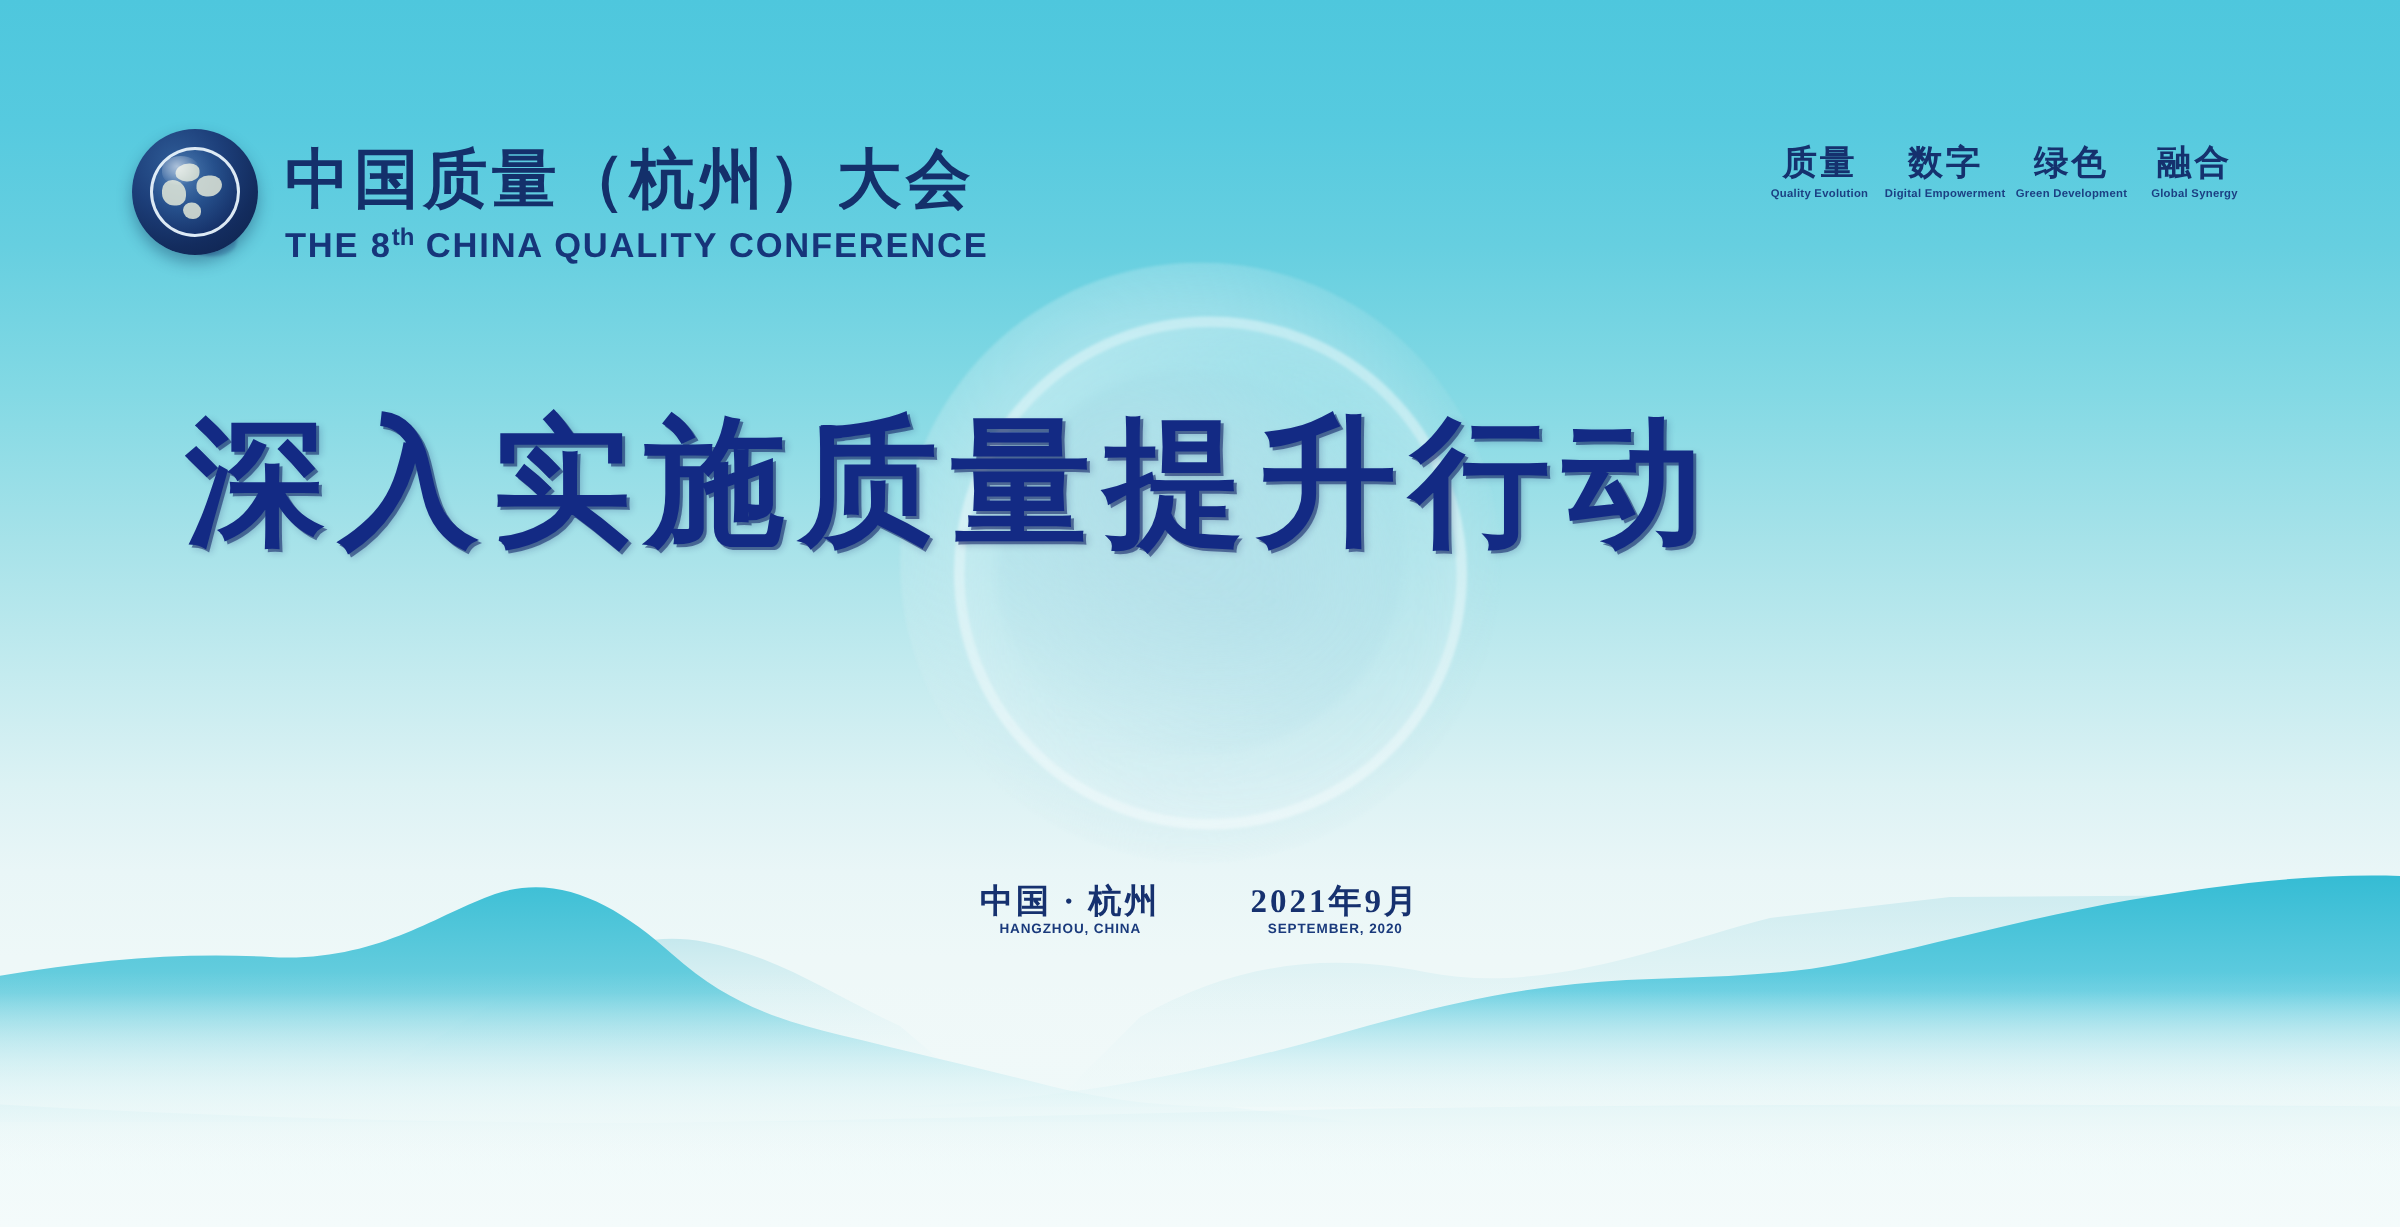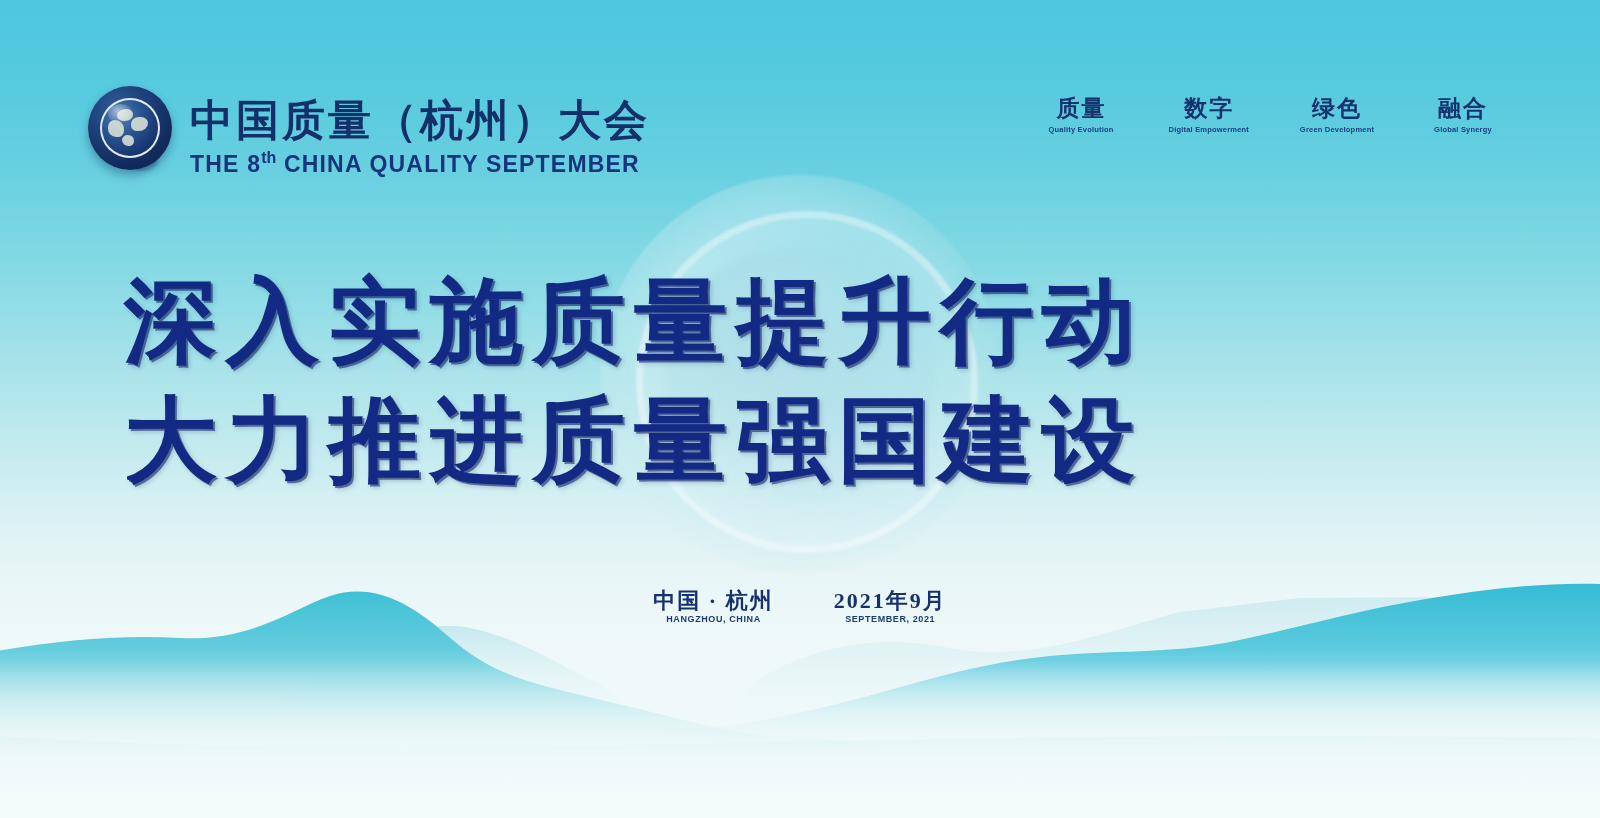--- a/index.html
+++ b/index.html
@@ -124,21 +124,21 @@
     color:#16357a;
     letter-spacing:1.2px;
     margin-top:5px;
     white-space:nowrap;
   }
   .title-en sup{ font-size:16px; vertical-align:super; letter-spacing:0; }
 
   
   .keywords{
     position:absolute; right:96px; top:96px;
-    display:flex; align-items:flex-start; gap:44px;
+    display:flex; align-items:flex-start; 
   }
   .kw{ text-align:center; min-width:82px; }
   .kw-cn{
     font-family:"Liberation Serif", serif;
     font-size:23px; font-weight:700;
     color:#15316e; letter-spacing:2px;
     line-height:1.1; white-space:nowrap;
   }
   .kw-en{
     font-size:8px; font-weight:700;
@@ -220,21 +220,21 @@
         <div class="globe-inner">
           <span class="cont c1"></span>
           <span class="cont c2"></span>
           <span class="cont c3"></span>
           <span class="cont c4"></span>
           <span class="globe-gloss"></span>
         </div>
       </div>
       <div class="titles">
         <div class="title-cn">中国质量（杭州）大会</div>
-        <div class="title-en"><span>THE 8</span><sup>th</sup><span> CHINA QUALITY SEPTEMBER</span></div>
+        <div class="title-en"><span>THE 8</span><sup>th</sup><span> CHINA QUALITY CONFERENCE</span></div>
       </div>
     </div>
 
     <div class="keywords">
       <div class="kw">
         <div class="kw-cn">质量</div>
         <div class="kw-en">Quality Evolution</div>
       </div>
       <div class="kw">
         <div class="kw-cn">数字</div>
@@ -246,31 +246,30 @@
       </div>
       <div class="kw">
         <div class="kw-cn">融合</div>
         <div class="kw-en">Global Synergy</div>
       </div>
     </div>
   </div>
 
   <div class="headline">
     <div class="line">深入实施质量提升行动</div>
-    <div class="line">大力推进质量强国建设</div>
   </div>
 
   <div class="meta">
     <div class="meta-item">
       <div class="meta-cn">中国 · 杭州</div>
       <div class="meta-en">HANGZHOU, CHINA</div>
     </div>
     <div class="meta-item">
       <div class="meta-cn">2021年9月</div>
-      <div class="meta-en">SEPTEMBER, 2021</div>
+      <div class="meta-en">SEPTEMBER, 2020</div>
     </div>
   </div>
 
   <div class="landscape">
     <svg viewBox="0 0 1600 280" preserveAspectRatio="none">
       <defs>
         <linearGradient id="mA" x1="0" y1="0" x2="0" y2="1">
           <stop offset="0%" stop-color="#3fc0d6"></stop>
           <stop offset="45%" stop-color="#6ccfdf"></stop>
           <stop offset="100%" stop-color="#cdeef2" stop-opacity="0.25"></stop>

